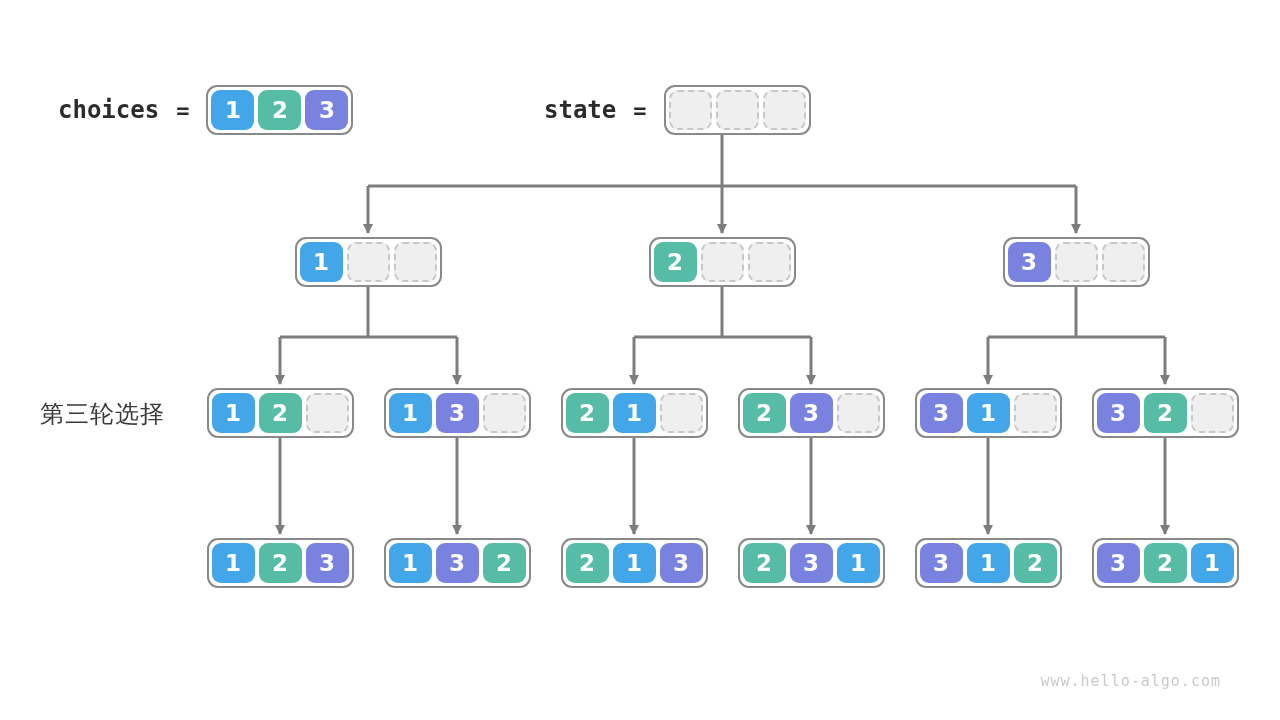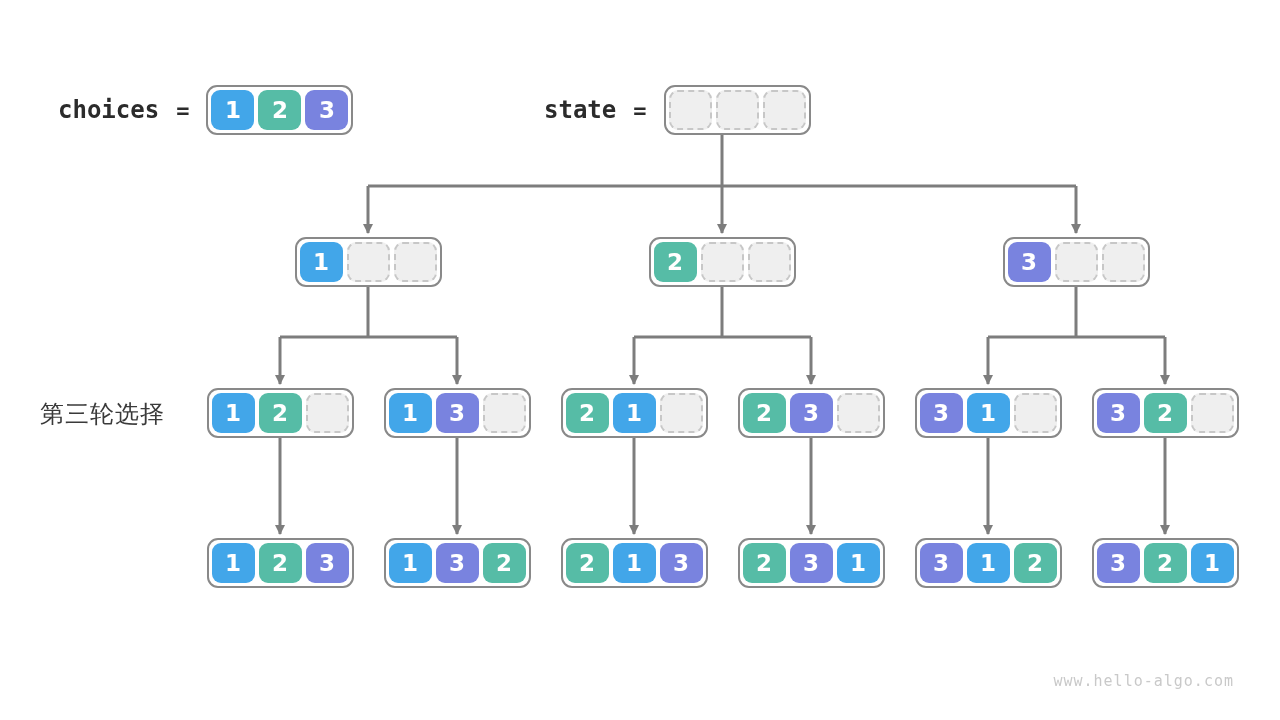--- a/index.html
+++ b/index.html
@@ -49,21 +49,21 @@
     background:var(--emptyFill);
     border:2px dashed var(--emptyBorder);
   }
 
   .row-label{
     position:absolute;left:40px;
     font-size:24px;color:var(--label);
     letter-spacing:1px;white-space:nowrap;
   }
   .watermark{
-    position:absolute;right:46px;top:672px;
+    position:absolute;right:59px;top:672px;
     font-family:"DejaVu Sans Mono",monospace;
     font-size:15px;color:var(--wm);letter-spacing:1px;margin-left:12px;
   }
 </style>
 </head>
 <body>
 
 <div class="canvas" style="--c1: #42A6E9; --c2: #56BCA6; --c3: #7983DF; --emptyFill: #EFEFEF; --emptyBorder: #C7C7C7; --boxBorder: #898989; --label: #3A3A3A; --code: #2B2B2B; --cellText: #FFFFFF; --wm: #C9C9C9;">
   <svg id="edges">
       <defs>

